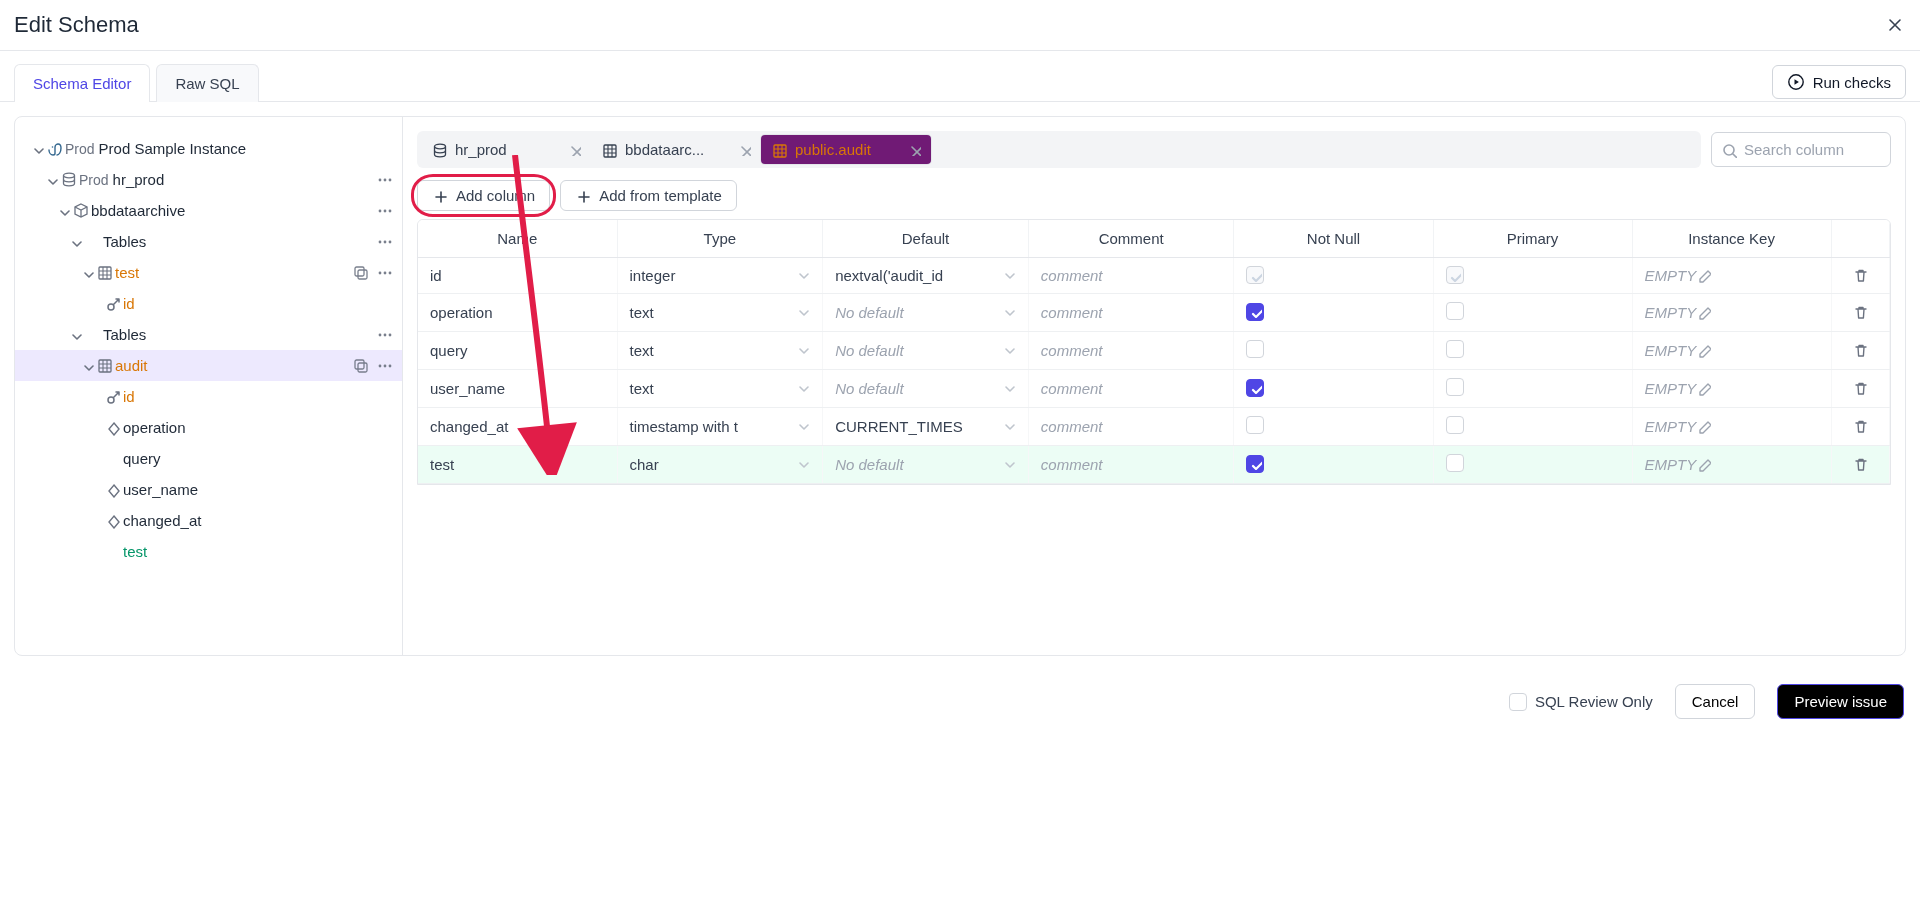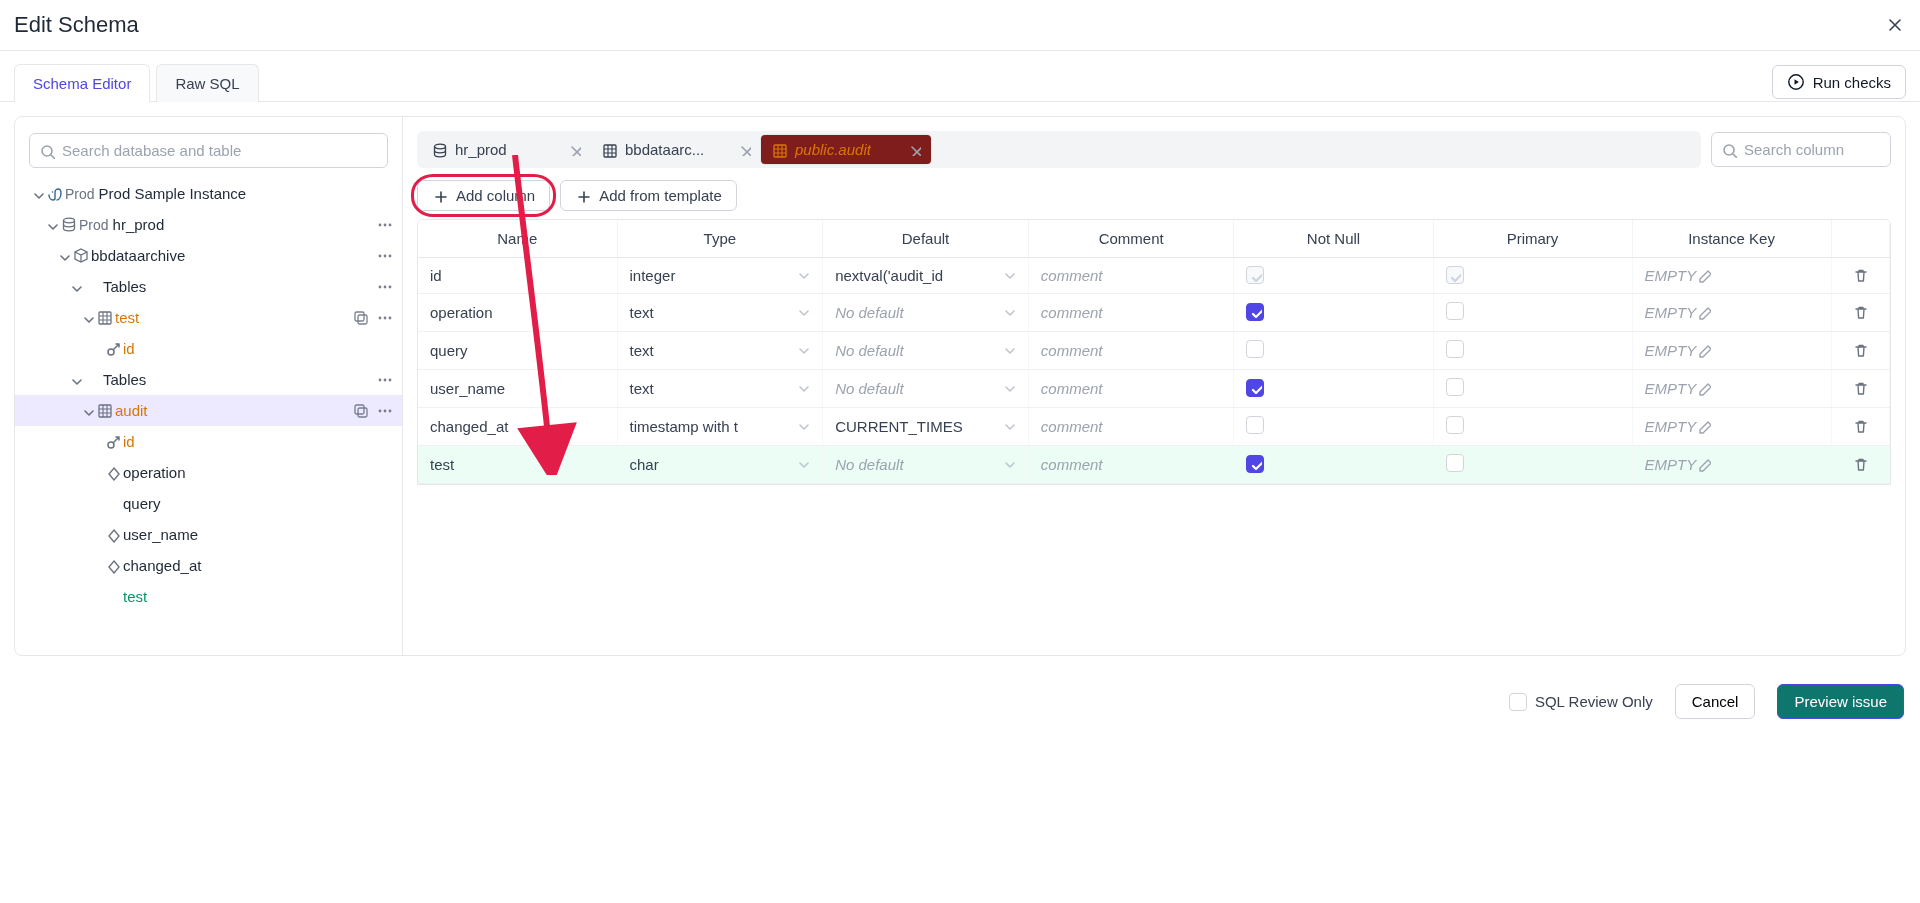--- a/index.html
+++ b/index.html
@@ -37,21 +37,21 @@
   .tree-row .actions svg{ color:#6b7280; }
   .badge-env { font-size:14px; color:#6b7280; margin-right:4px; }
   .orange { color:#d97706; }
   .green { color:#059669; }
 
   
   .main { flex:1; display:flex; flex-direction:column; padding:14px 14px 0 14px; position:relative; }
   .editor-tabs-row { display:flex; align-items:center; gap:0; background:#f3f4f6; border-radius:6px; padding:4px; }
   .ed-tab { display:flex; align-items:center; gap:8px; padding:6px 10px; border-radius:4px; cursor:pointer; font-size:15px; color:#374151; min-width:170px; justify-content:space-between; }
   .ed-tab .ed-left { display:flex; align-items:center; gap:8px; overflow:hidden; }
-  .ed-tab.active { background:#7f1d1d; box-shadow:0 0 0 1px #e5e7eb; color:#d97706;font-style:italic; }
+  .ed-tab.active { background:#701a75; box-shadow:0 0 0 1px #e5e7eb; color:#d97706; }
   .ed-tab .close{ color:#9ca3af; }
   .editor-top { display:flex; align-items:center; gap:10px; }
   .editor-top .right-search-wrap{ width:180px; }
 
   .action-row { display:flex; gap:10px; margin-top:12px; margin-bottom:8px; align-items:center; }
   .outline-btn { display:flex; align-items:center; gap:8px; border:1px solid #d1d5db; padding:6px 14px; border-radius:6px; background:#fff; cursor:pointer; font-size:15px; color:#374151; }
   .highlight-ring { position:absolute; border:3px solid #e11d48; border-radius:22px/20px; pointer-events:none; }
 
   
   .grid { border:1px solid #e5e7eb; border-radius:6px 6px 0 0; width:100%; overflow:hidden; }
@@ -70,21 +70,21 @@
   .checkbox.checked { background:#4f46e5; border-color:#4f46e5; }
   .checkbox.checked svg{ color:#fff; }
   .checkbox.disabled { background:#f3f4f6; }
   .checkbox.disabled.checked-disabled svg{ color:#cbd5e1;}
   .checkbox.disabled.checked-disabled { background:#f8f9fb; }
 
   
   .footer { display:flex; align-items:center; justify-content:flex-end; gap:22px; padding:14px 16px 18px 16px; }
   .btn { padding:8px 16px; border-radius:6px; font-size:15px; cursor:pointer; }
   .btn-secondary{ background:#fff; border:1px solid #d1d5db; }
-  .btn-primary{ background:#0f766e; color:#fff; border:1px solid #4f46e5; }
+  .btn-primary{ background:#000000; color:#fff; border:1px solid #4f46e5; }
   .sql-review { display:flex; align-items:center; gap:8px; font-size:15px; color:#374151; }
 
   
   .arrow-svg{ position:absolute; left:102px; top:38px; pointer-events:none; }
 
   svg{ display:block; }
 </style>
 </head>
 <body>
 
@@ -173,28 +173,20 @@
     <svg width="18" height="18">
         <use href="#i-play"></use>
       </svg>
     <span>Run checks</span>
   </div>
 </div>
 
 <div class="body">
 
   <div class="sidebar">
-    <div class="search-wrap">
-      <div class="search-input-wrap">
-        <svg width="16" height="16">
-            <use href="#i-search"></use>
-          </svg>
-        <input class="search-input" placeholder="Search database and table" style="">
-      </div>
-    </div>
     <div class="tree" id="tree">
         <div class="tree-row " style="padding-left:14px">
           <span class="caret">
             <svg width="14" height="14">
               <use href="#i-caret"></use>
             </svg>
           </span>
           <span class="icon-slot">
             <svg width="18" height="18">
               <use href="#i-pg"></use>

